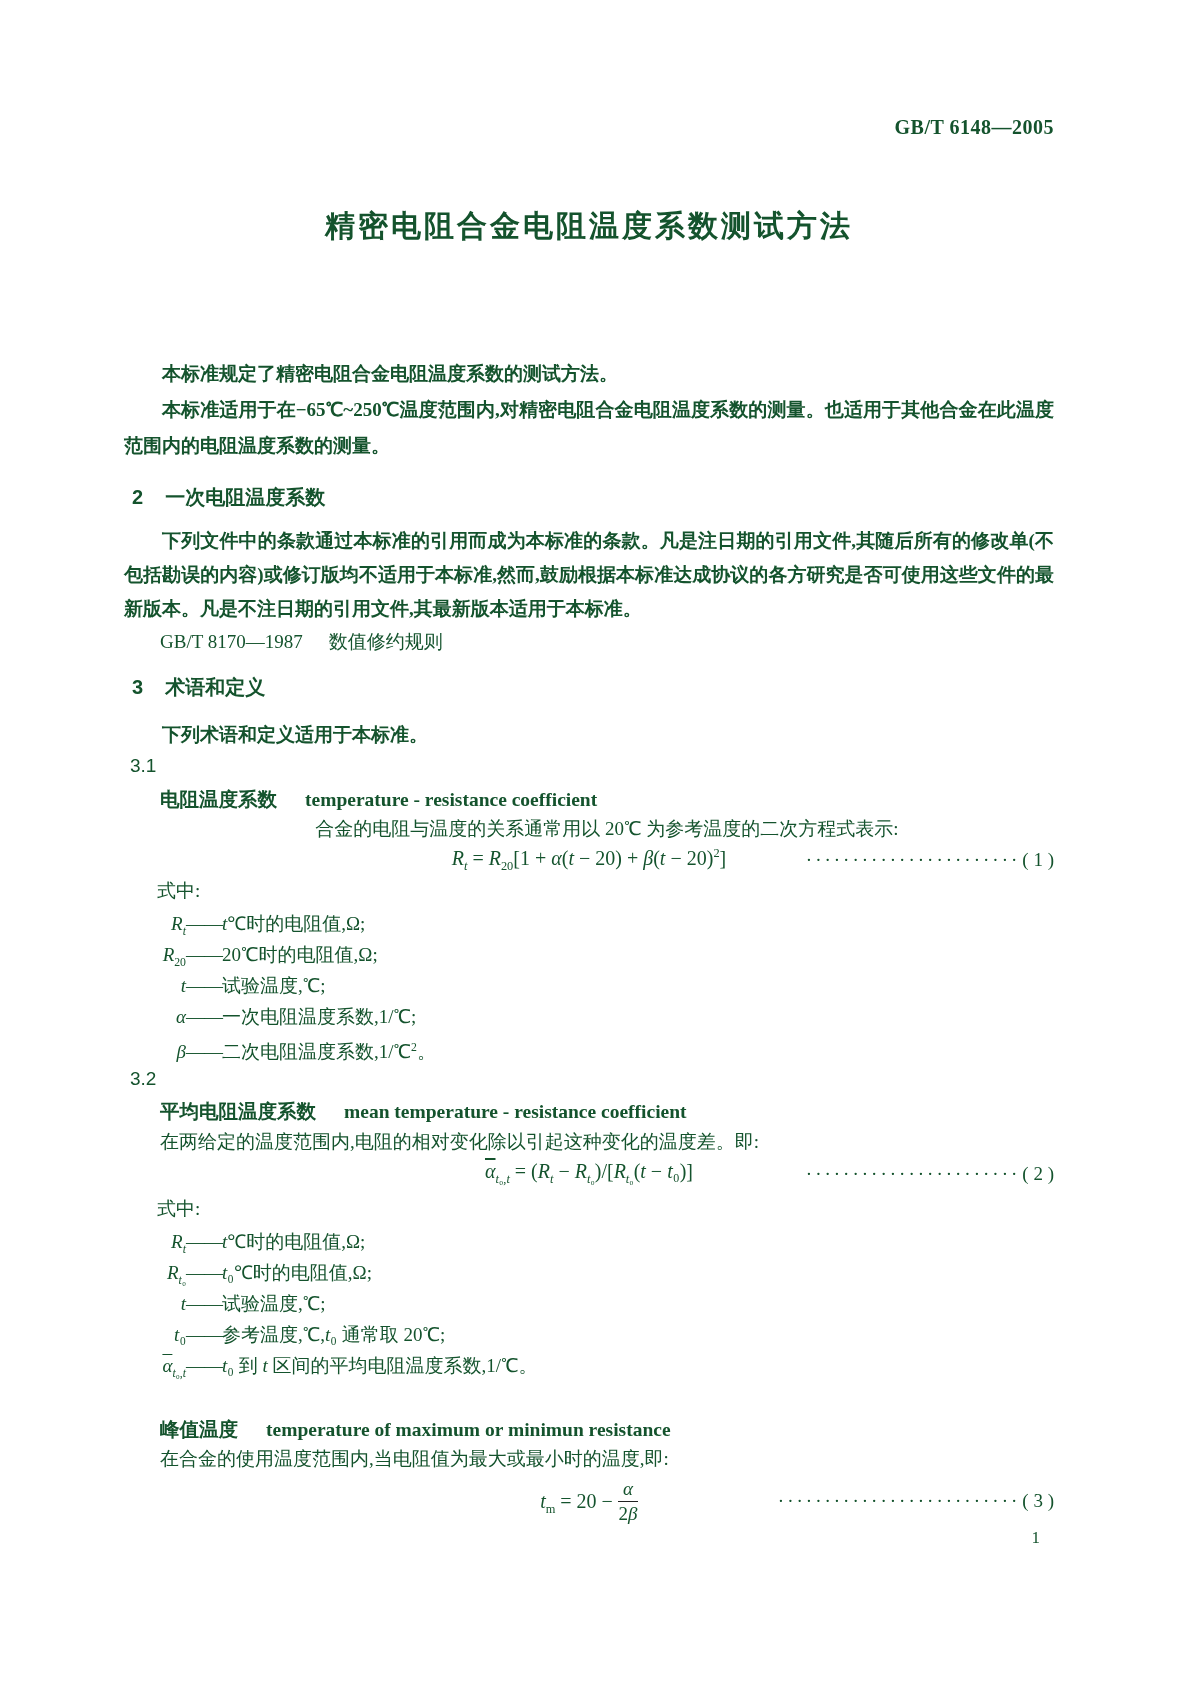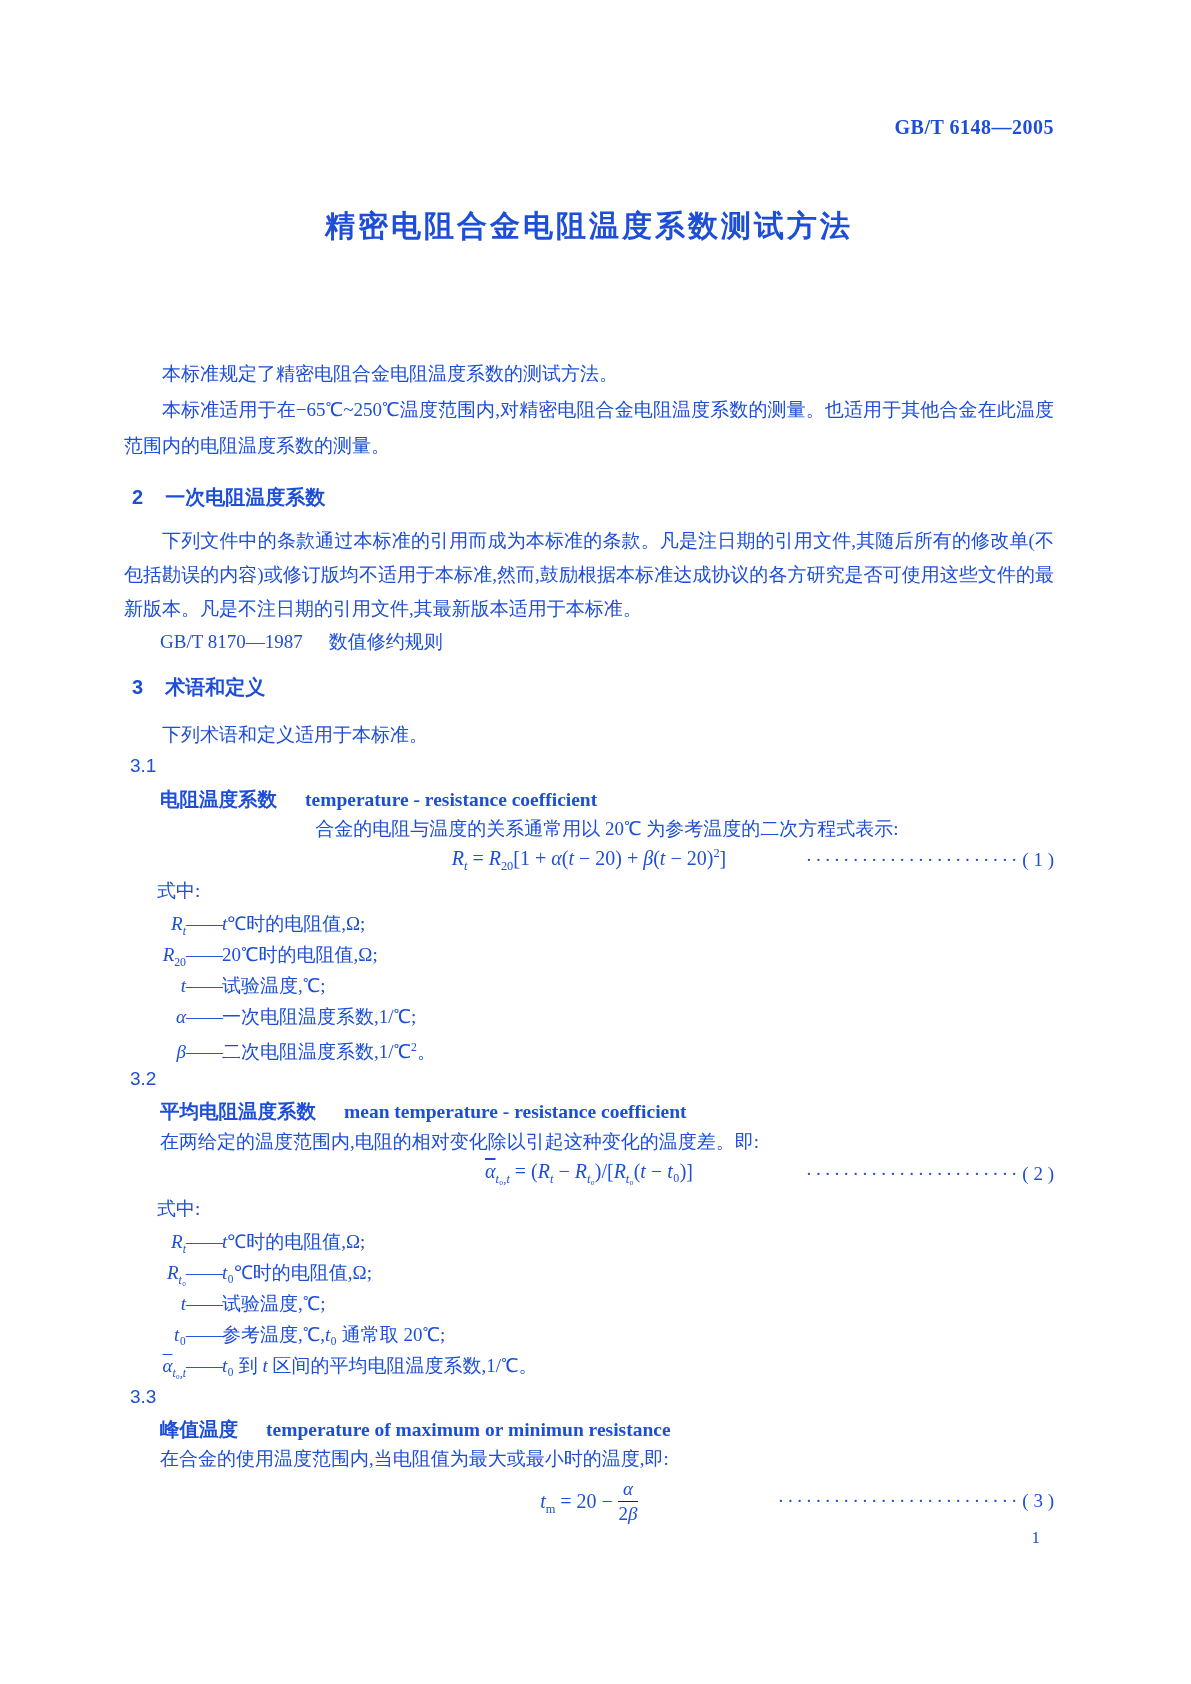--- a/index.html
+++ b/index.html
@@ -3,21 +3,21 @@
 <meta charset="utf-8">
 <style>
   html, body { margin: 0; padding: 0; background: #9a9a9a; }
   .page {
     position: relative;
     width: 1191px;
     height: 1684px;
     margin: 0 auto;
     background: #ffffff;
     font-family: "Liberation Serif", serif;
-    color: #1d4ed8;
+    color: #14532d;
     overflow: hidden;
   }
   .content {
     position: absolute;
     left: 124px;
     top: 0;
     width: 930px;
     height: 1684px;
   }
   .abs { position: absolute; left: 0; width: 100%; }
@@ -47,20 +47,21 @@
   .sec-heading .sec-num { margin-right: 22px; font-weight: bold; }
   .h1 { top: 324px; }
   .h2 { top: 484px; }
   .h3 { top: 674px; }
 
   .body-par {
     font-size: 19px;
     line-height: 36px;
     text-align: justify;
     text-indent: 2em;
+    font-weight: bold;
   }
   .p1 { top: 356px; }
   .p2 { top: 392px; }
   .p3 { top: 524px; line-height: 34px; }
   .ref-line { top: 629px; font-size: 19px; padding-left: 36px; box-sizing: border-box; }
   .ref-line .ref-code { margin-right: 26px; }
   .s3-intro { top: 717px; }
 
   .clause-num {
     font-family: "Liberation Sans", sans-serif;
@@ -221,21 +222,20 @@
         <span class="def-term"><i>t</i></span><span class="def-dash">——</span><span>试验温度,℃;</span>
       </div>
       <div class="def-row">
         <span class="def-term"><i>t</i>₀</span><span class="def-dash">——</span><span>参考温度,℃,<i>t</i>₀ 通常取 20℃;</span>
       </div>
       <div class="def-row">
         <span class="def-term"><span class="ov"><i>α</i></span><sub><i>t</i>₀,<i>t</i></sub></span><span class="def-dash">——</span><span><i>t</i>₀ 到 <i>t</i> 区间的平均电阻温度系数,1/℃。</span>
       </div>
     </div>
 
-    <div class="abs clause-num c33">3.3</div>
     <div class="abs term-heading t33">
       <span class="term-zh">峰值温度</span><span class="term-en">temperature of maximum or minimun resistance</span>
     </div>
     <div class="abs clause-body b33">在合金的使用温度范围内,当电阻值为最大或最小时的温度,即:</div>
     <div class="abs formula-row f3">
       <span class="formula-expr"><i>t</i><sub>m</sub> = 20 − <span class="frac"><span class="fn"><i>α</i></span><span class="fd">2<i>β</i></span></span></span>
       <span class="formula-ref"><span class="dots">··························</span><span>( 3 )</span></span>
     </div>
 
     <div class="abs page-num">1</div>

